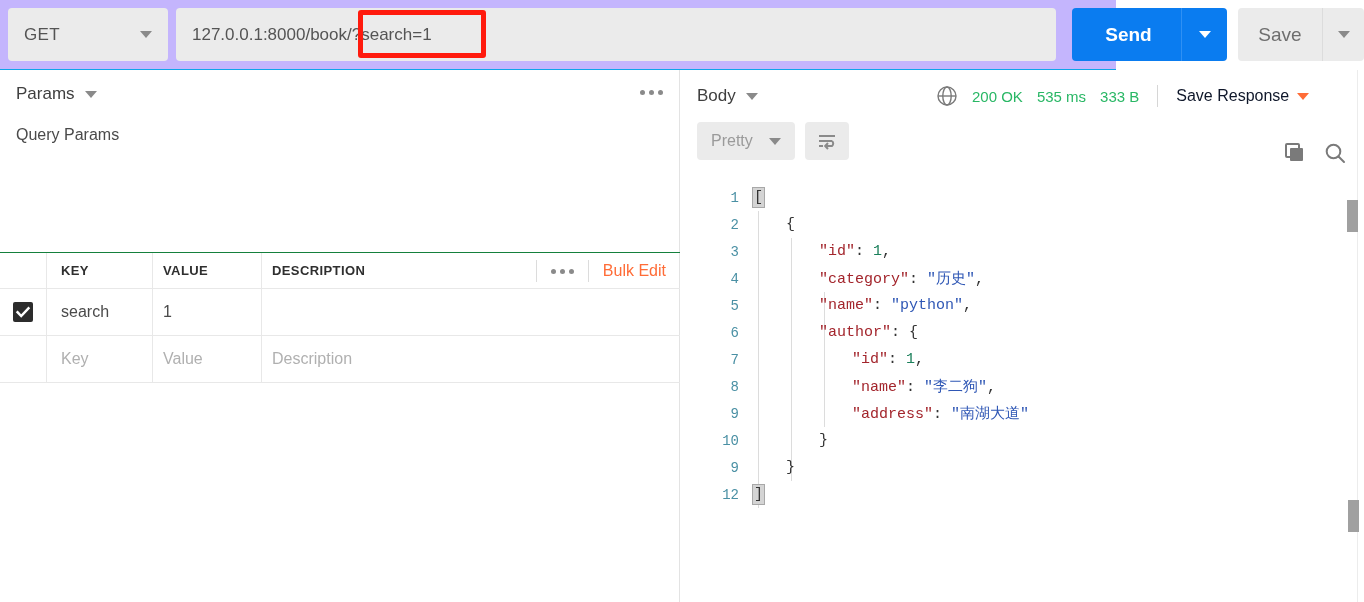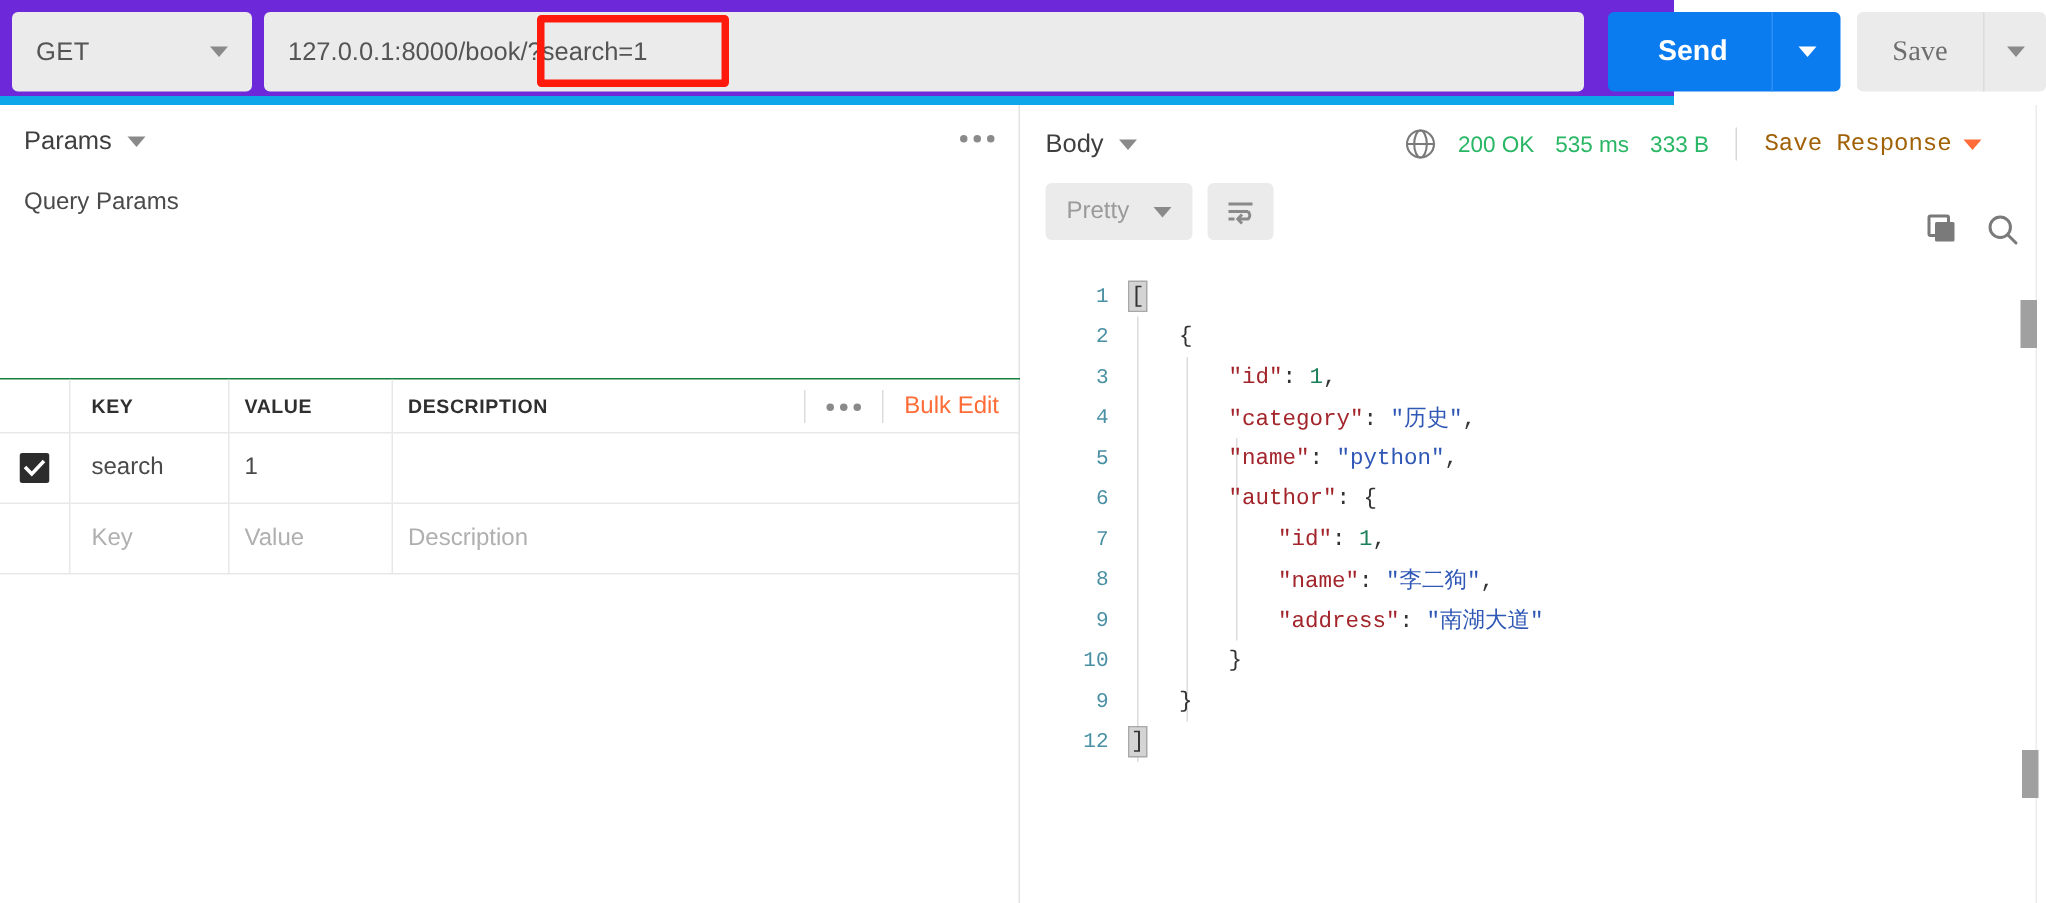--- a/index.html
+++ b/index.html
@@ -7,22 +7,22 @@
     width: 1364px; height: 602px;
     background: #ffffff;
     font-family: "Liberation Sans", sans-serif;
     overflow: hidden;
   }
   body { position: relative; }
 
   
   .urlbar {
     position: absolute; left: 0; top: 0; width: 1116px; height: 70px;
-    background: #6d28d9;
-    border-bottom: 6px solid #0ea5e9;
+    background: #c4b5fd;
+    border-bottom: 1px solid #0ea5e9;
   }
   .method-select {
     position: absolute; left: 8px; top: 8px; width: 160px; height: 53px;
     background: #ebebeb; border-radius: 4px;
     display: flex; align-items: center; padding: 0 16px;
     cursor: pointer;
   }
   .method-select .label {
     font-size: 17px; color: #545454; letter-spacing: .3px; flex: 1;
   }
@@ -63,21 +63,21 @@
     padding-left: 4px;
   }
   .send-btn .split {
     width: 46px; height: 100%; display: flex; align-items: center; justify-content: center;
     border-left: 1px solid #2f90f4;
   }
 
   .save-btn {
     position: absolute; left: 1238px; top: 8px; width: 126px; height: 53px;
     background: #ebebeb; border-radius: 4px;
-    display: flex; align-items: center; cursor: pointer; font-family: Liberation Serif, serif;
+    display: flex; align-items: center; cursor: pointer;
   }
   .save-btn .txt {
     flex: 1; text-align: center; color: #6e6e6e; font-size: 19px;
   }
   .save-btn .split {
     width: 42px; height: 100%; display: flex; align-items: center; justify-content: center;
     border-left: 1px solid #dcdcdc;
   }
 
   
@@ -146,21 +146,21 @@
   }
   .resp-head .body-label { font-size: 17px; color: #3f3f3f; margin-right: 10px; }
   .resp-stats {
     position: absolute; left: 255px; top: 0; height: 52px;
     display: flex; align-items: center; gap: 14px;
   }
   .stat { font-size: 15px; color: #29b765; }
   .vdiv { width: 1px; height: 22px; background: #d6d6d6; margin: 0 4px; }
   .save-response {
     display: flex; align-items: center; gap: 8px;
-    font-size: 16px; color: #a16207; cursor: pointer; font-family: Liberation Mono, monospace;
+    font-size: 16px; color: #0f172a; cursor: pointer;
   }
 
   .resp-toolbar {
     position: absolute; left: 0; top: 52px; width: 683px; height: 62px;
     display: flex; align-items: flex-start; padding: 0 16px;
     gap: 10px;
   }
   .pill {
     height: 38px; background: #ebebeb; border-radius: 4px;
     display: flex; align-items: center; padding: 0 14px; gap: 16px;

